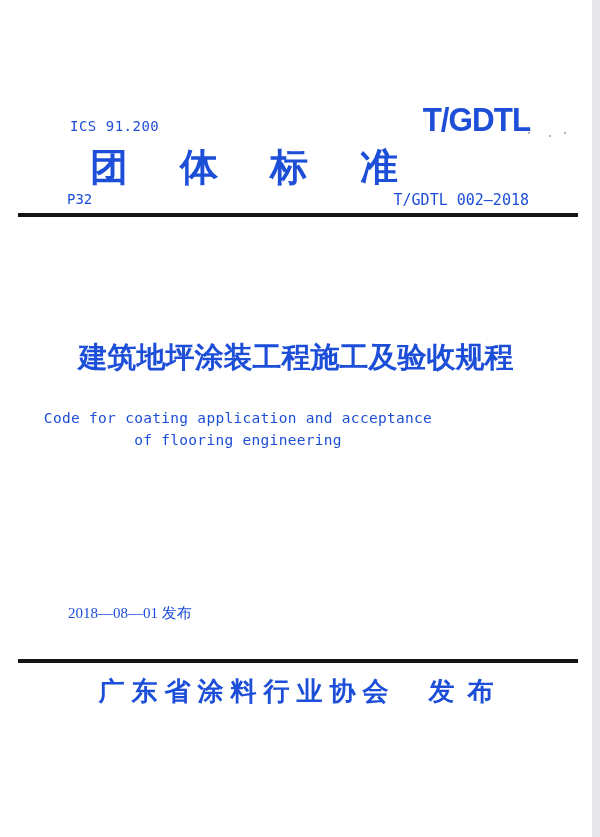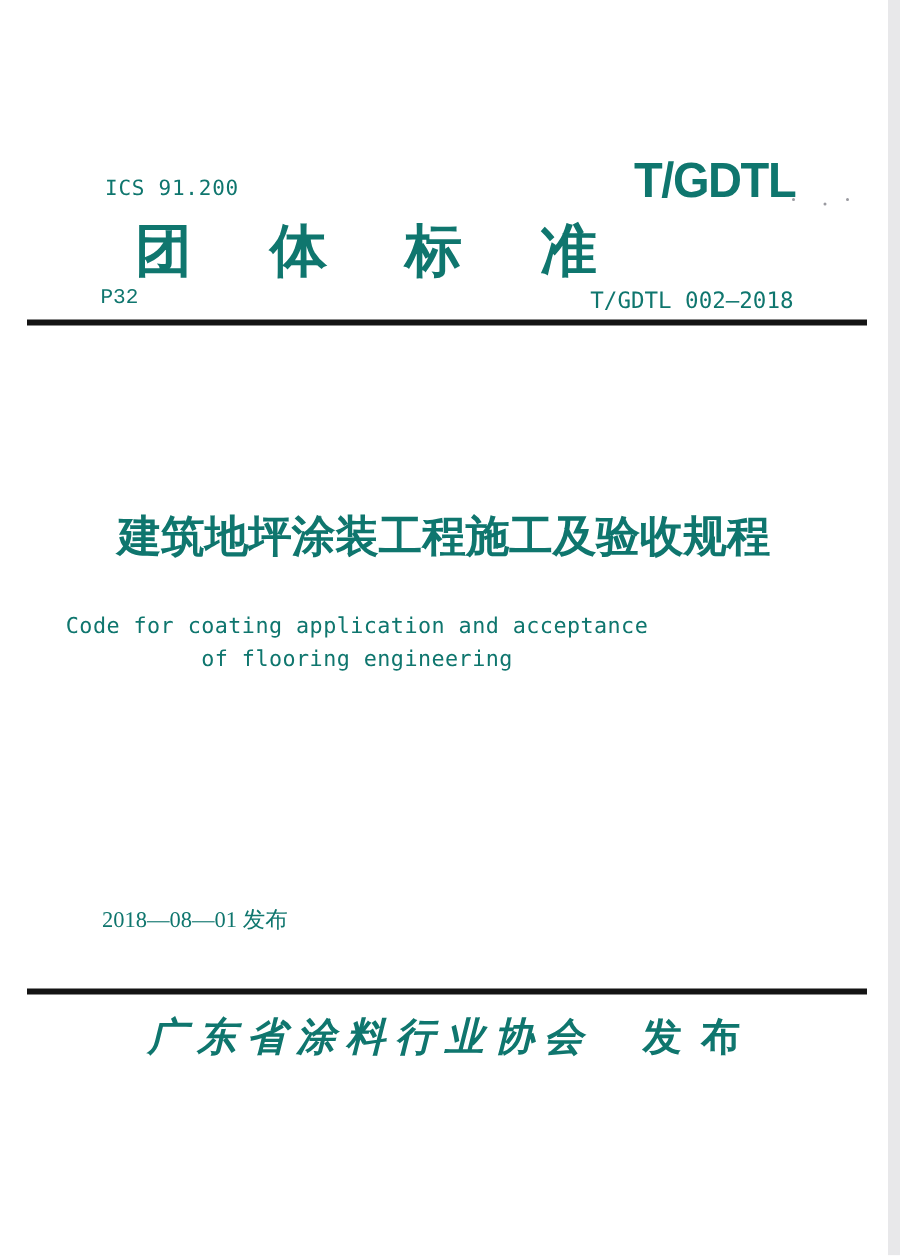--- a/index.html
+++ b/index.html
@@ -6,21 +6,21 @@
     margin: 0;
     padding: 0;
     background: #ffffff;
   }
   .page {
     position: relative;
     width: 600px;
     height: 837px;
     background: #ffffff;
     overflow: hidden;
-    color: #0f766e;
+    color: #1d4ed8;
     font-family: "Liberation Sans", sans-serif;
   }
   
   .scan-edge {
     position: absolute;
     top: 0;
     right: 0;
     width: 8px;
     height: 837px;
     background: #e8e8ea;
@@ -76,21 +76,20 @@
     font-family: "Liberation Serif", serif;
     letter-spacing: 52px;
     margin-right: -52px;
     white-space: nowrap;
   }
   .classification-code {
     position: absolute;
     left: 67px;
     top: 191px;
     font-size: 14px;
-    font-family: Liberation Mono, monospace;
   }
   .doc-number {
     position: absolute;
     right: 71px;
     top: 191px;
     font-size: 15px;
   }
   .rule {
     position: absolute;
     left: 18px;
@@ -143,21 +142,20 @@
     justify-content: center;
     align-items: baseline;
     font-family: "Liberation Serif", serif;
     font-weight: bold;
     font-size: 26px;
     white-space: nowrap;
   }
   .publisher-name {
     letter-spacing: 7px;
     margin-right: -7px;
-    font-style: italic;
   }
   .publisher-gap {
     display: inline-block;
     width: 40px;
   }
   .publish-action {
     letter-spacing: 13px;
     margin-right: -13px;
   }
 </style>

